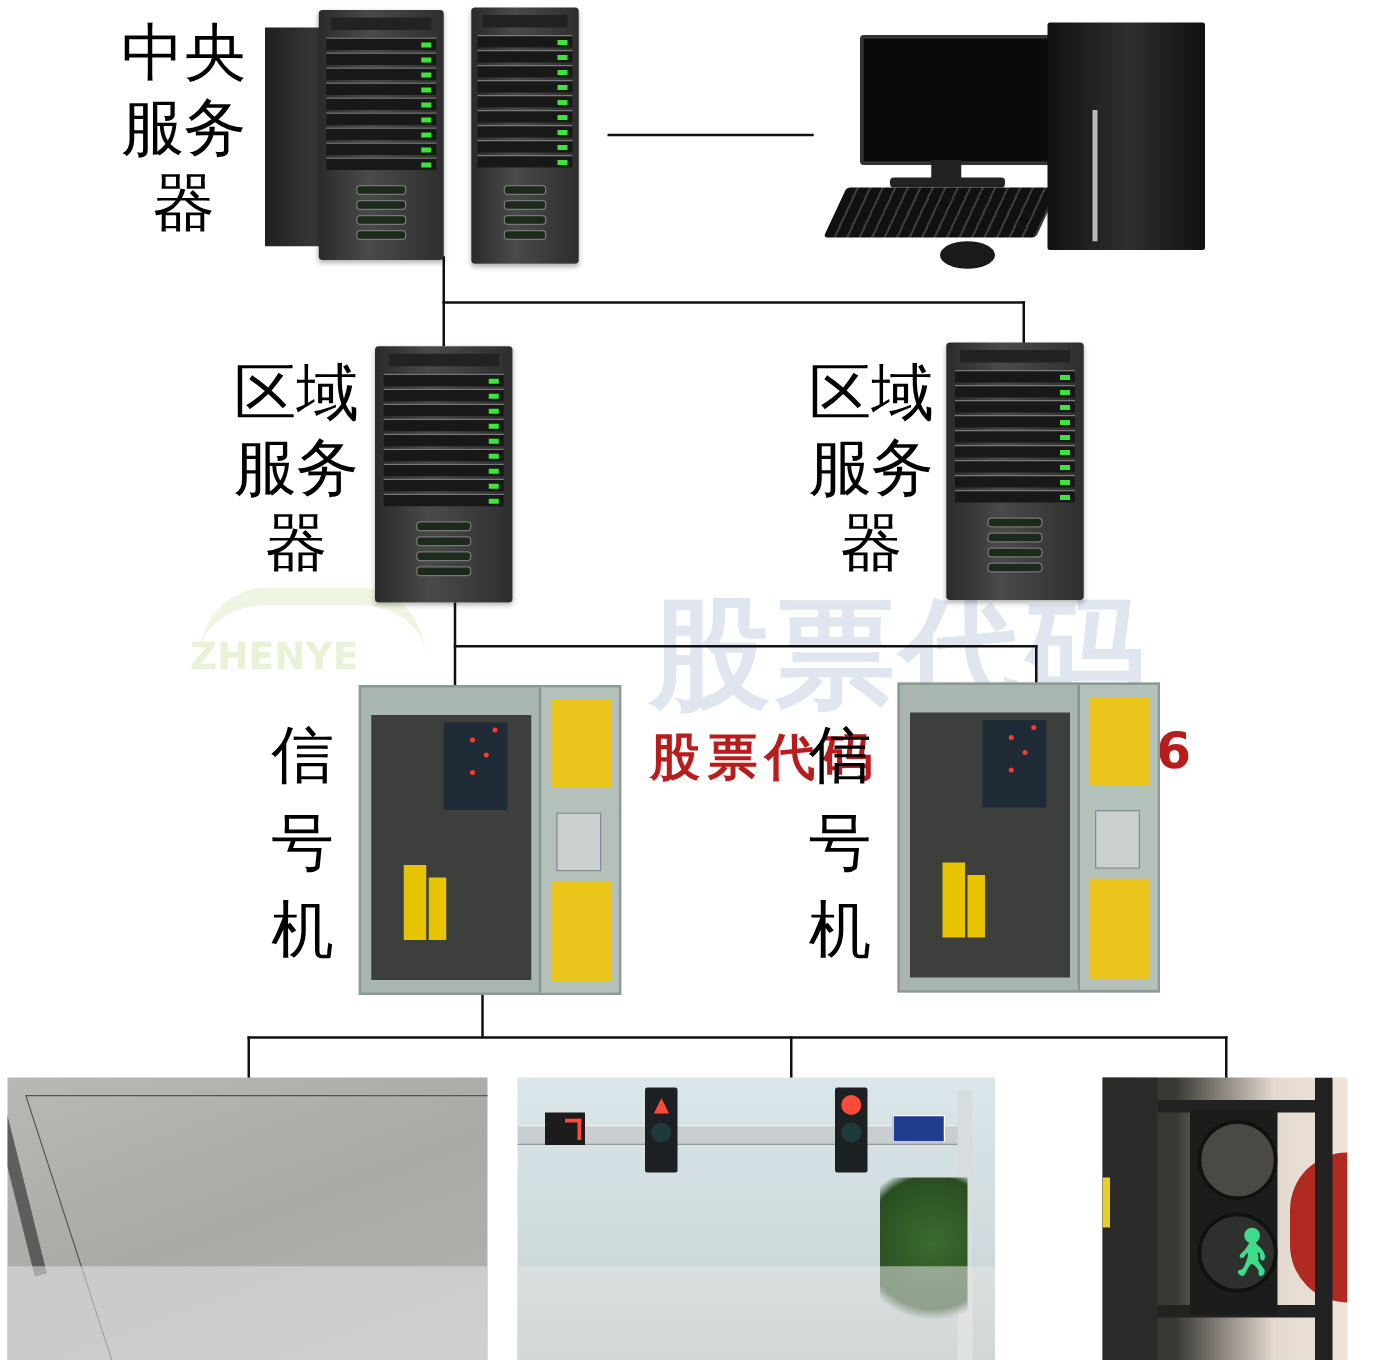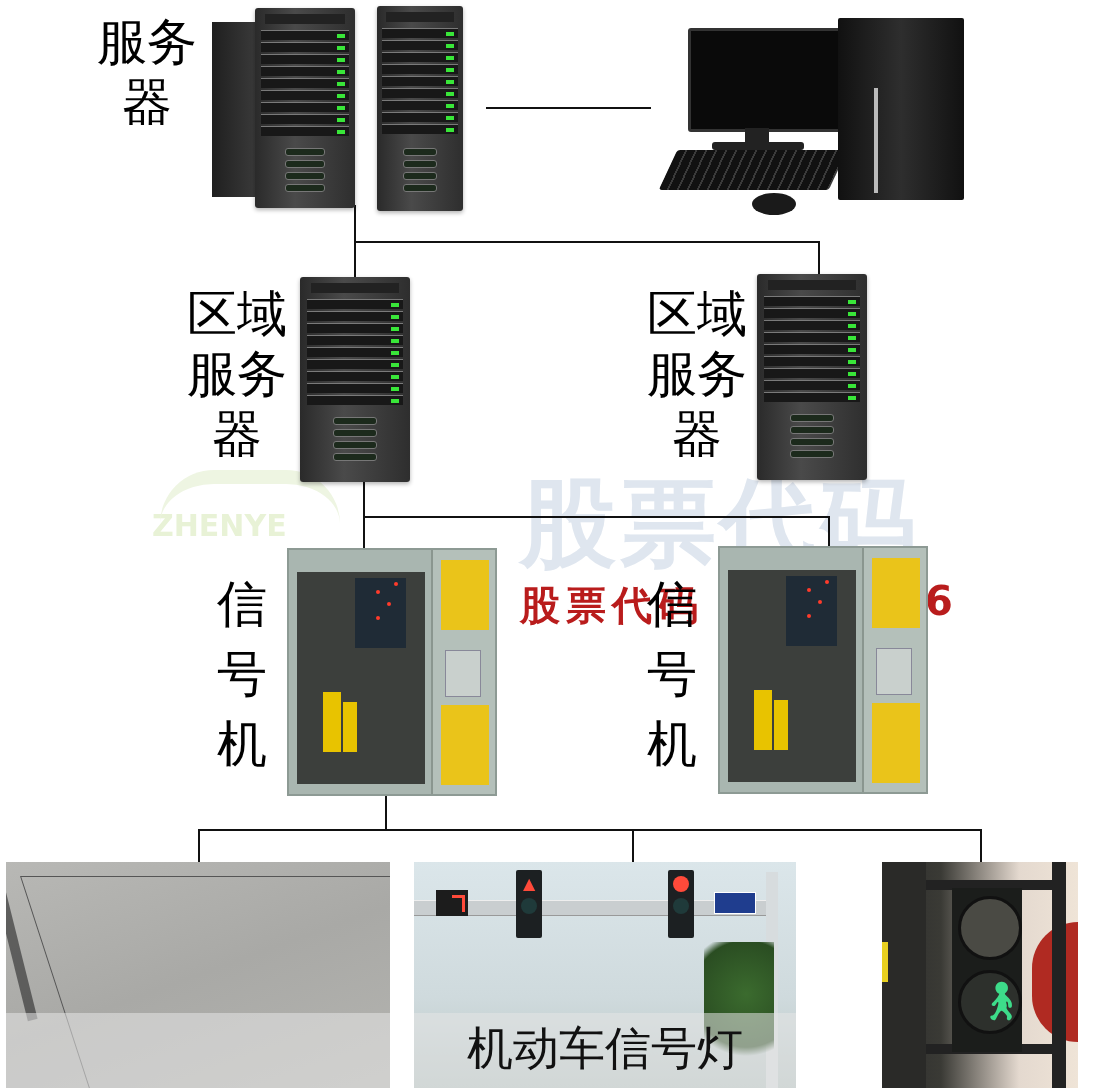--- a/index.html
+++ b/index.html
@@ -64,20 +64,21 @@
 <div class="line" style="left:363px;top:516px;width:467px;height:2px;"></div>
 <div class="line" style="left:828px;top:516px;width:2px;height:32px;"></div>
 <div class="line" style="left:385px;top:792px;width:2px;height:38px;"></div>
 <div class="line" style="left:198px;top:829px;width:784px;height:2px;"></div>
 <div class="line" style="left:198px;top:829px;width:2px;height:34px;"></div>
 <div class="line" style="left:632px;top:829px;width:2px;height:34px;"></div>
 <div class="line" style="left:980px;top:829px;width:2px;height:34px;"></div>
 
 <div>
   <div class="vlabel" style="left:92px;top:12px;width:110px;">
+    <div>中央</div>
     <div>服务</div>
     <div>器</div>
   </div>
   <div class="tower-side" style="left:212px;top:22px;width:48px;height:175px;"></div>
   <div class="tower" style="left:255px;top:8px;width:100px;height:200px;">
     <div class="top"></div>
     <div class="slot" style="top:22px">
         <span class="led"></span>
       </div>
     <div class="slot" style="top:34px">
@@ -306,21 +307,20 @@
     <div class="abs" style="left:7px;top:6px;color:#ff4a3a;font-size:16px;line-height:16px;">▲</div>
     <div class="abs" style="left:5px;top:28px;width:16px;height:16px;border-radius:50%;background:#1f3a3a;"></div>
   </div>
   <div class="abs" style="left:254px;top:8px;width:26px;height:68px;background:#1c2022;border-radius:2px;">
     <div class="abs" style="left:5px;top:6px;width:16px;height:16px;border-radius:50%;background:#ff4a3a;"></div>
     <div class="abs" style="left:5px;top:28px;width:16px;height:16px;border-radius:50%;background:#1f3a3a;"></div>
   </div>
   <div class="abs" style="left:300px;top:30px;width:40px;height:20px;background:#1f3d8e;border:1px solid #fff;"></div>
   <div class="abs" style="left:290px;top:80px;width:70px;height:130px;background:radial-gradient(circle at 60% 40%,#3b6b2e,#2a4d22 60%,transparent 70%);"></div>
   <div class="caption-band"></div>
-  <div class="caption">机动车信号灯</div>
 </div>
 
 <div class="photo ped-bg" style="left:882px;top:862px;width:196px;height:226px;">
   <div class="abs" style="left:0;top:0;width:44px;height:226px;background:#2a2a28;"></div>
   <div class="abs" style="left:0;top:80px;width:6px;height:40px;background:#e8d020;"></div>
   <div class="abs" style="left:150px;top:60px;width:46px;height:120px;background:#b02a22;border-radius:60px 0 0 60px;"></div>
   <div class="abs" style="left:170px;top:0;width:14px;height:226px;background:#222;"></div>
   <div class="abs" style="left:44px;top:18px;width:126px;height:10px;background:#222;"></div>
   <div class="abs" style="left:44px;top:182px;width:126px;height:10px;background:#222;"></div>
   <div class="abs" style="left:70px;top:26px;width:70px;height:164px;background:#1b1d1b;">

